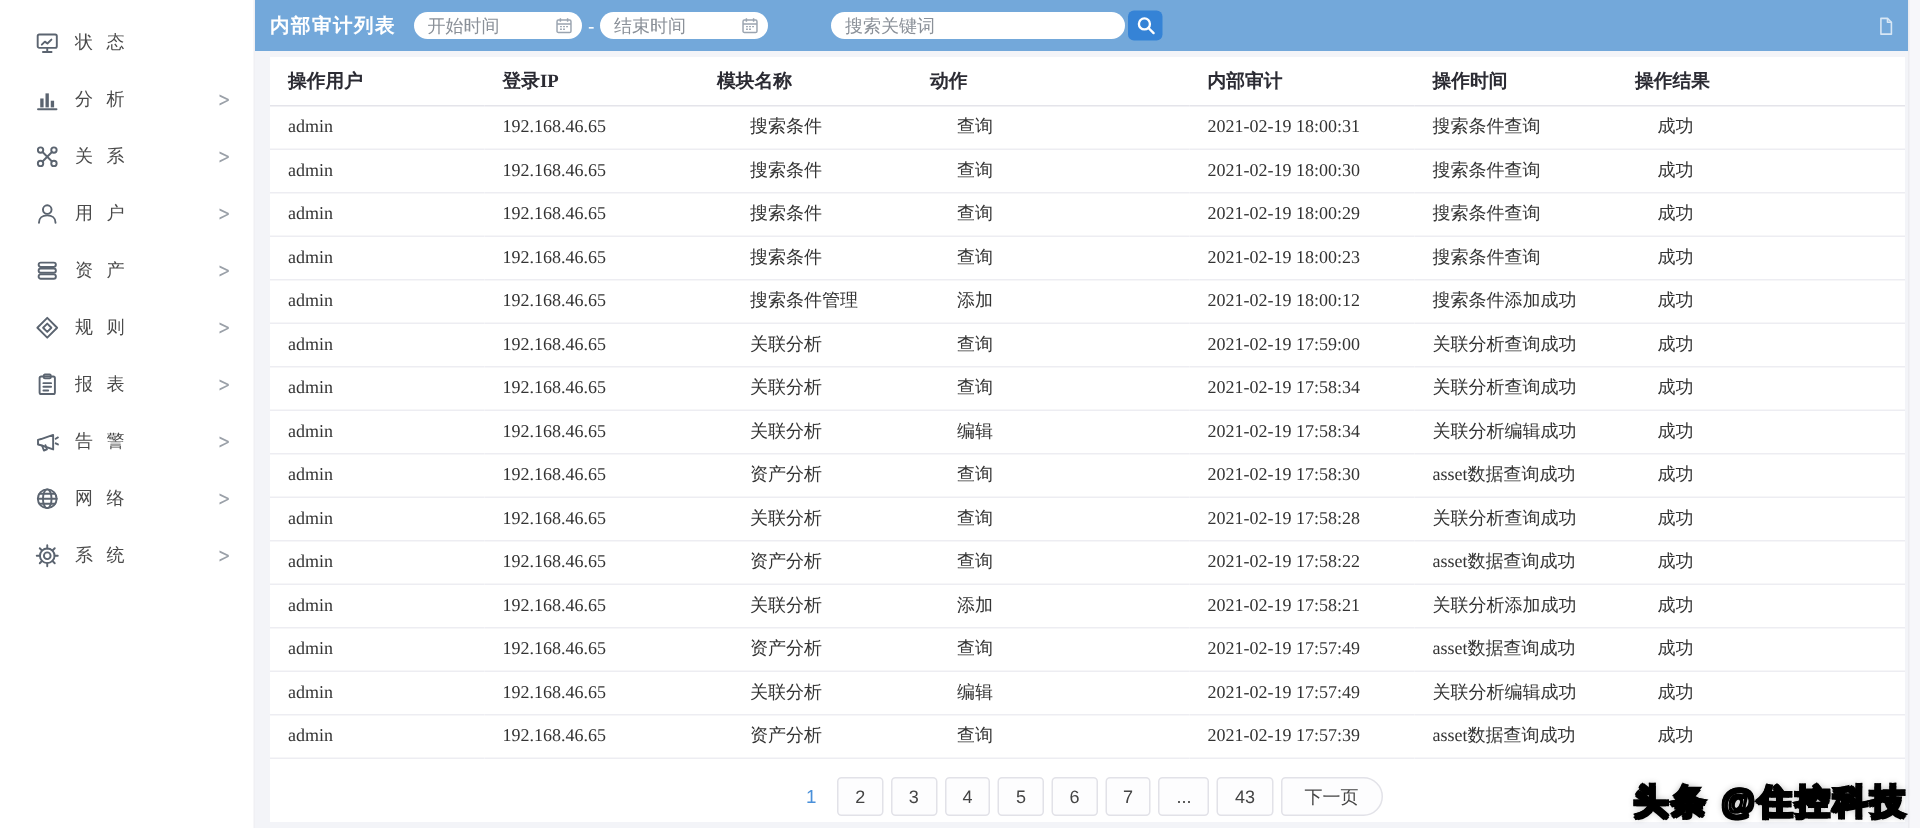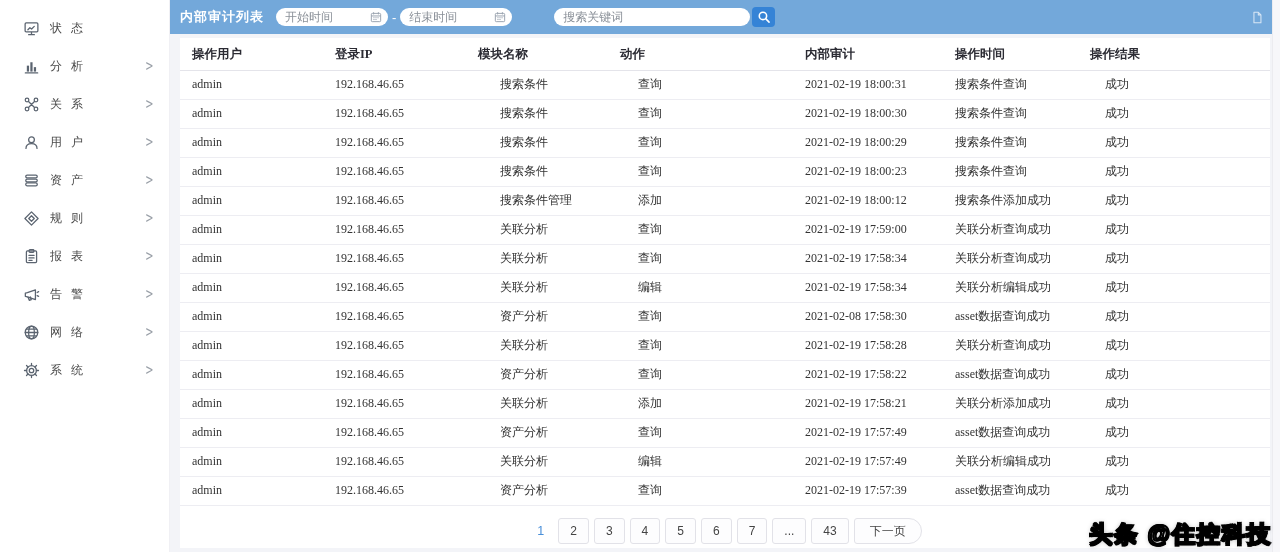--- a/index.html
+++ b/index.html
@@ -327,21 +327,21 @@
                 <td>编辑</td>
                 <td>2021-02-19 17:58:34</td>
                 <td>关联分析编辑成功</td>
                 <td>成功</td>
               </tr>
               <tr>
                 <td>admin</td>
                 <td>192.168.46.65</td>
                 <td>资产分析</td>
                 <td>查询</td>
-                <td>2021-02-08 17:58:30</td>
+                <td>2021-02-19 17:58:30</td>
                 <td>asset数据查询成功</td>
                 <td>成功</td>
               </tr>
               <tr>
                 <td>admin</td>
                 <td>192.168.46.65</td>
                 <td>关联分析</td>
                 <td>查询</td>
                 <td>2021-02-19 17:58:28</td>
                 <td>关联分析查询成功</td>

